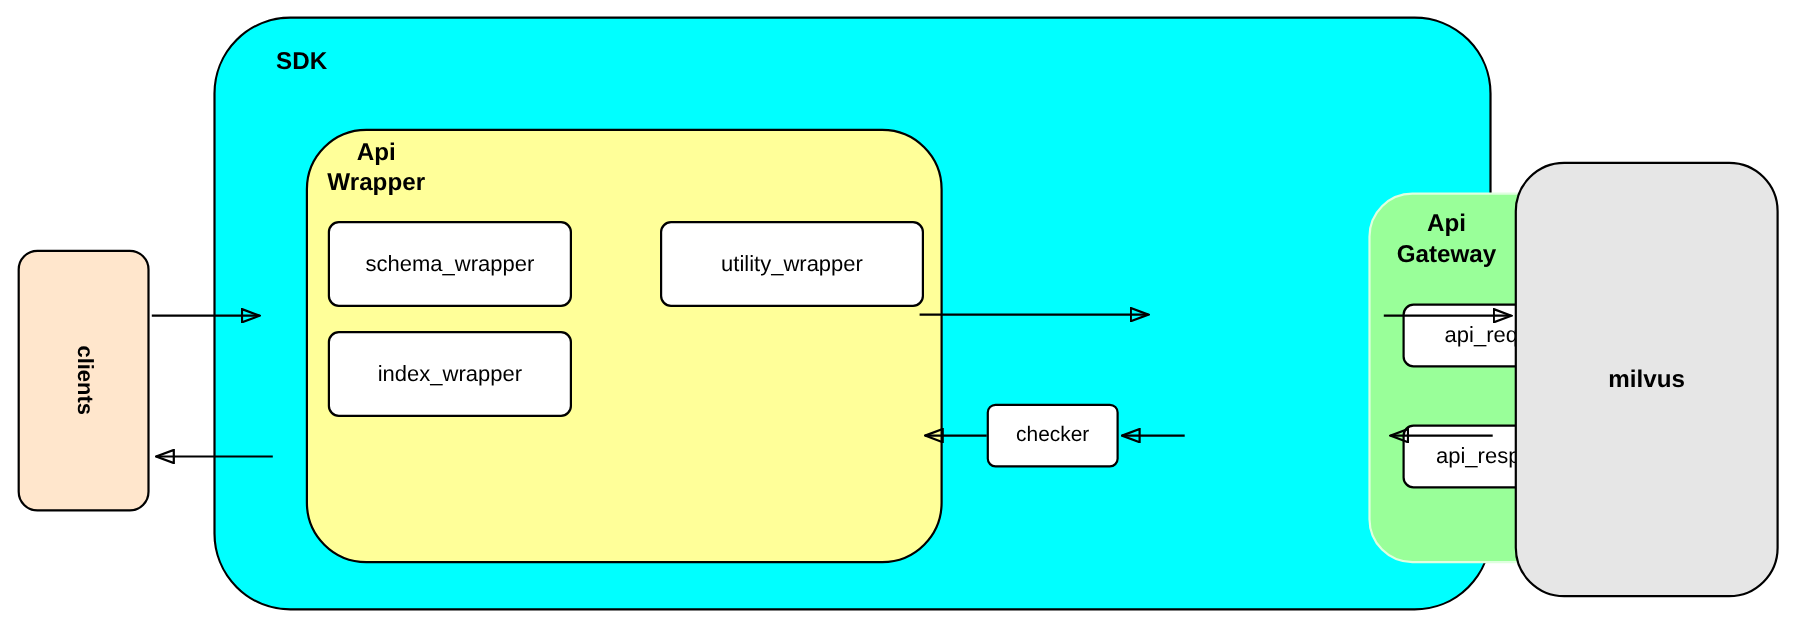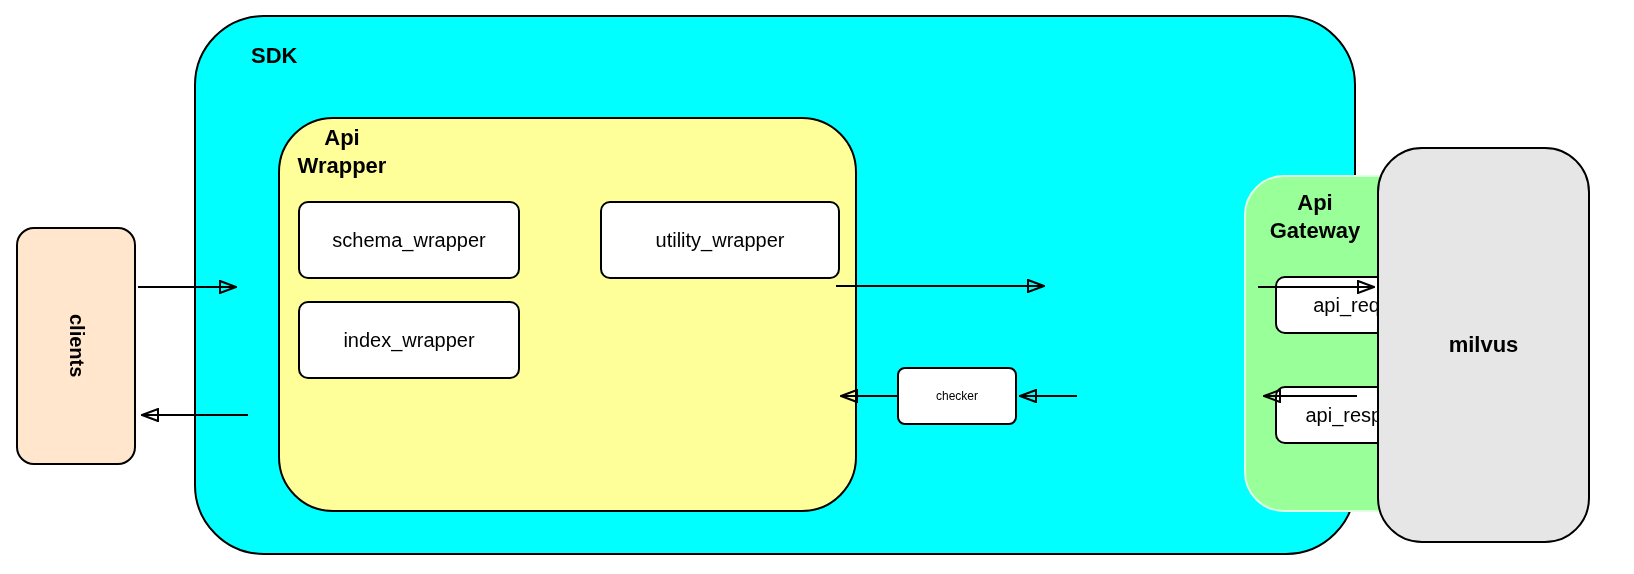--- a/index.html
+++ b/index.html
@@ -69,21 +69,21 @@
     border: 2px solid var(--border, #000000);
     border-radius: 10px;
     display: flex; align-items: center; justify-content: center;
     font-size: 20px;
   }
   
   .checker {
     left: 897px; top: 367px; width: 120px; height: 58px;
     background: var(--node-bg, #FFFFFF);
     border-radius: 8px;
-    font-size: 12px;
+    font-size: 19px;
   }
   
   .api-gateway {
     position: absolute;
     left: 1048px; top: 158px; width: 239px; height: 337px;
     box-sizing: border-box;
     background: var(--api-gateway-bg, #99FF99);
     border: 2px solid var(--api-gateway-border, #DFFFDF);
     border-radius: 40px;
   }
@@ -99,21 +99,21 @@
     background: var(--node-bg, #FFFFFF);
     border: 2px solid var(--border, #000000);
     border-radius: 10px;
     display: flex; align-items: center; justify-content: center;
     font-size: 20px;
   }
   .gw-request  { top: 99px; }
   .gw-response { top: 209px; }
   
   .milvus {
-    left: 1377px; top: 147px; width: 213px; height: 396px;
+    left: 1377px; top: 147px; width: 240px; height: 396px;
     background: var(--milvus-bg, #E6E6E6);
     border-radius: 45px;
     font-weight: bold; font-size: 22px;
   }
   
   .arrows {
     position: absolute; left: 0; top: 0;
     width: 1634px; height: 574px;
     pointer-events: none;
   }

